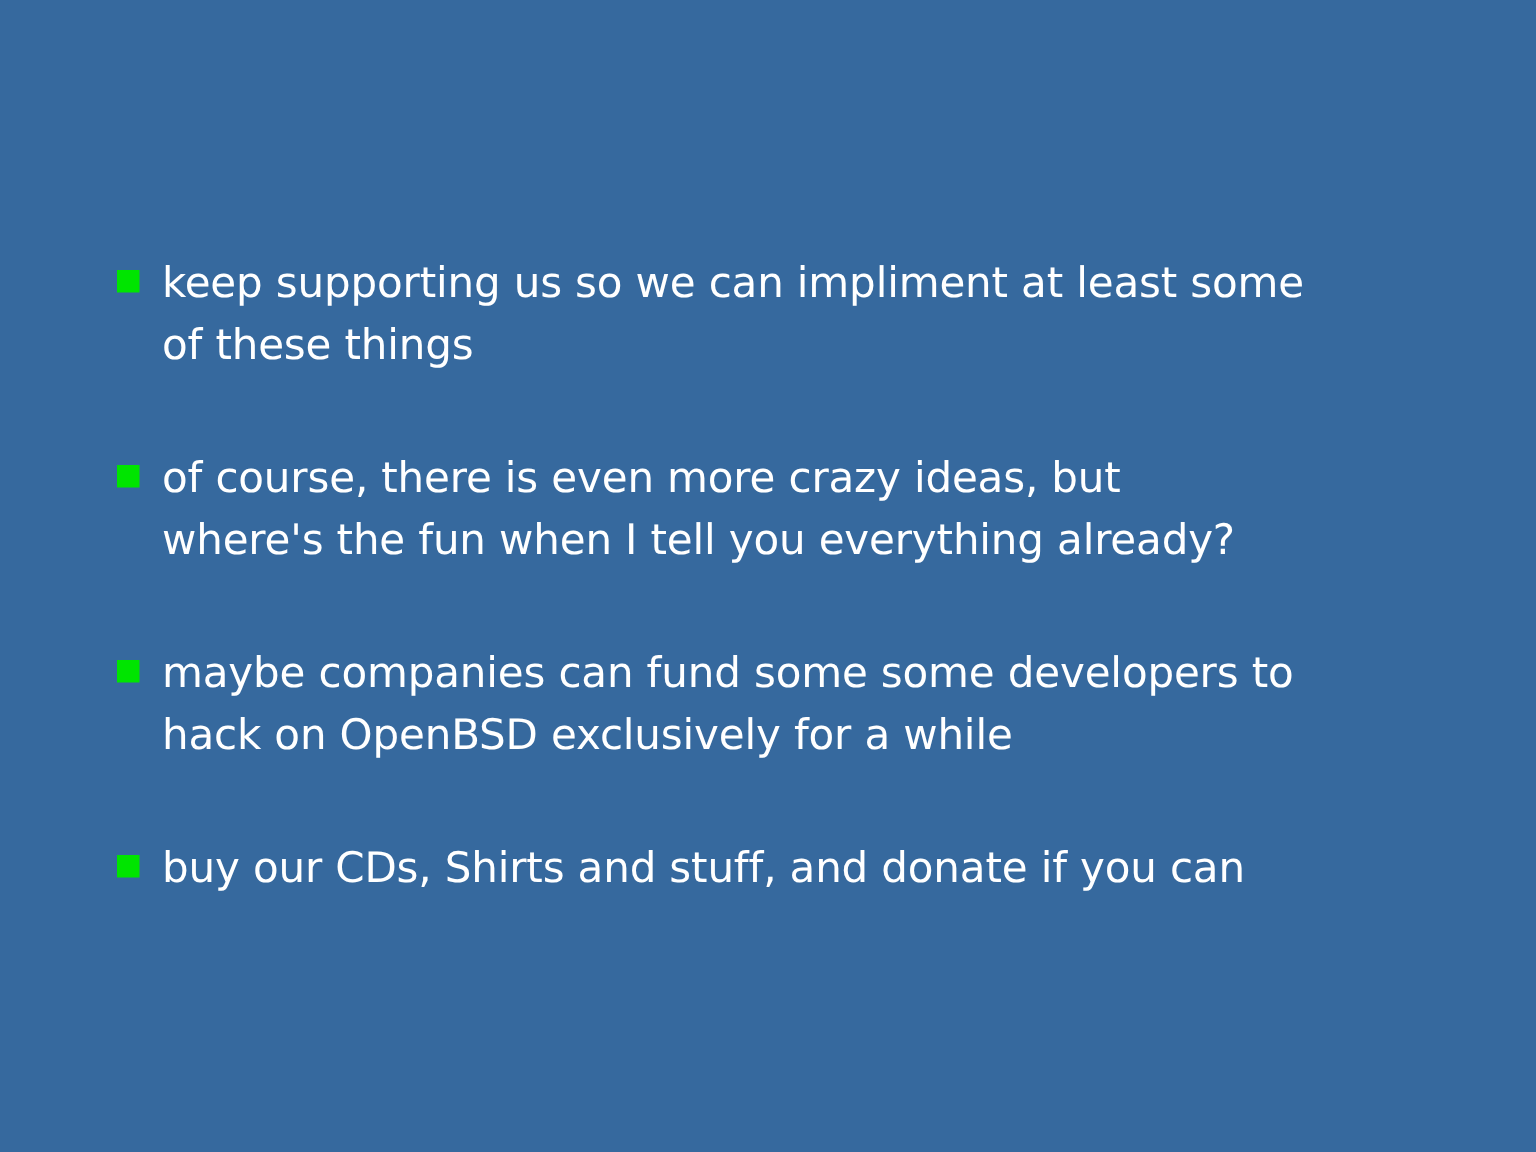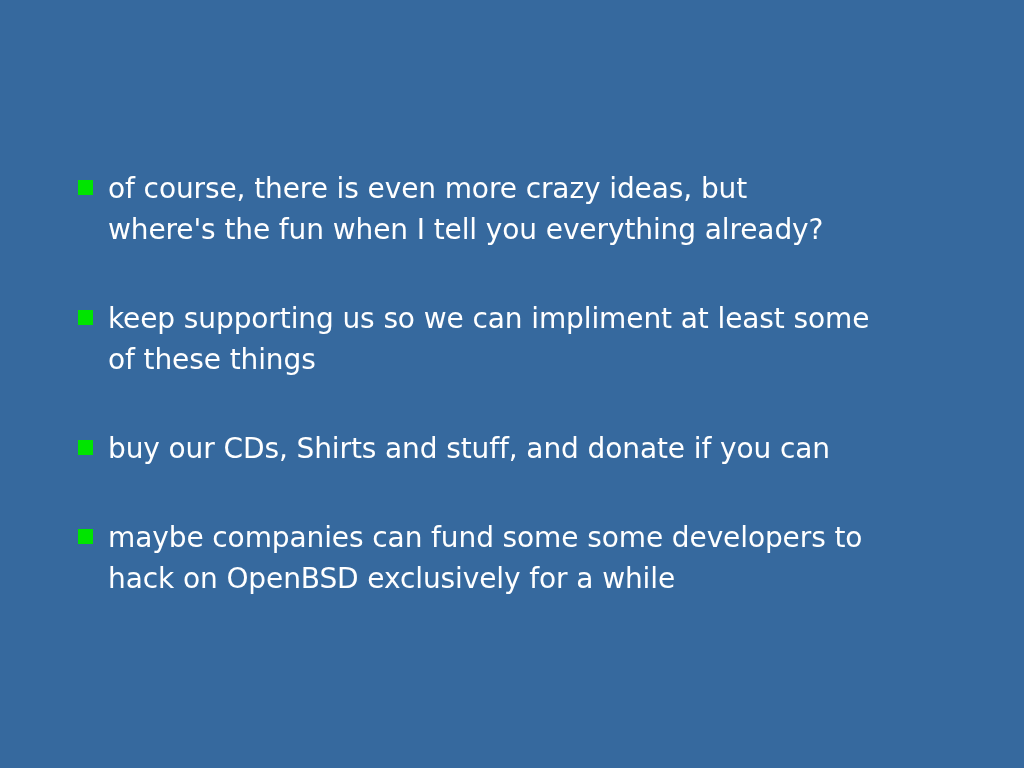--- a/index.html
+++ b/index.html
@@ -106,36 +106,36 @@
 </head>
 <body>
 
 <div class="slide">
 
 
   <div class="bullet-list">
 
     <div class="bullet-item">
       <span class="bullet-marker"></span>
-      <span class="bullet-text">of course, there is even more crazy ideas, but
-where's the fun when I tell you everything already?</span>
-    </div>
-
-    <div class="bullet-item">
-      <span class="bullet-marker"></span>
       <span class="bullet-text">keep supporting us so we can impliment at least some
 of these things</span>
     </div>
 
     <div class="bullet-item">
       <span class="bullet-marker"></span>
-      <span class="bullet-text">buy our CDs, Shirts and stuff, and donate if you can</span>
+      <span class="bullet-text">of course, there is even more crazy ideas, but
+where's the fun when I tell you everything already?</span>
     </div>
 
     <div class="bullet-item">
       <span class="bullet-marker"></span>
       <span class="bullet-text">maybe companies can fund some some developers to
 hack on OpenBSD exclusively for a while</span>
     </div>
 
+    <div class="bullet-item">
+      <span class="bullet-marker"></span>
+      <span class="bullet-text">buy our CDs, Shirts and stuff, and donate if you can</span>
+    </div>
+
   </div>
 
 </div>
 
 </body></html>

